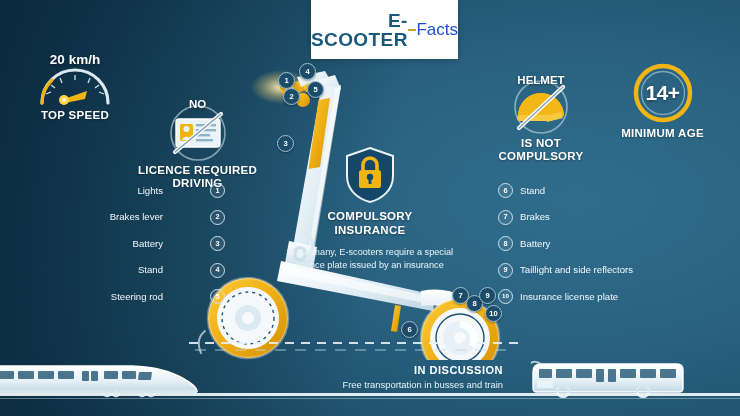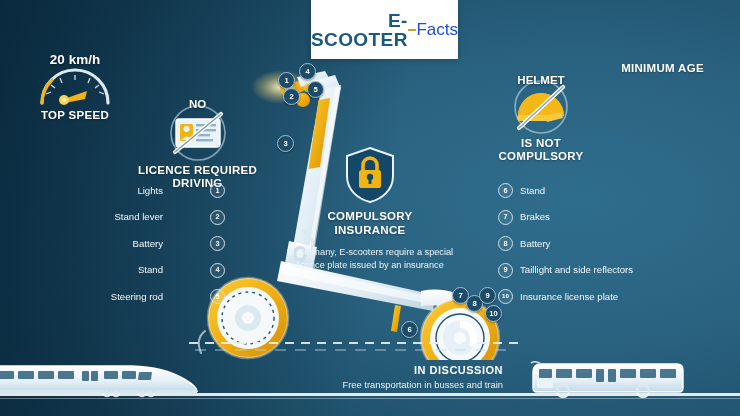--- a/index.html
+++ b/index.html
@@ -273,20 +273,27 @@
         <path d="M40 38 l16 -4 l2 6 l-16 4 Z" fill="#f7c93f"></path>
         <line x1="14" y1="50" x2="58" y2="9" stroke="#ffffff" stroke-width="4.2" stroke-linecap="round"></line>
         <line x1="14" y1="50" x2="58" y2="9" stroke="#1d5272" stroke-width="1.6" stroke-linecap="round" opacity=".5"></line>
       </svg>
     </div>
     <div class="cap">IS NOT</div>
     <div class="cap">COMPULSORY</div>
   </div>
 
   <div class="fact" id="f-age">
+    <div id="age-ring">
+      <svg viewBox="0 0 62 62" width="62" height="62">
+        <circle cx="31" cy="31" r="27" fill="none" stroke="#f0b414" stroke-width="4.5"></circle>
+        <circle cx="31" cy="31" r="21.5" fill="none" stroke="#9fc4d8" stroke-width="1.3" opacity=".7"></circle>
+      </svg>
+      <div id="age-val">14+</div>
+    </div>
     <div class="cap">MINIMUM AGE</div>
   </div>
 
   <div class="lay" id="insurance">
     <svg id="ins-shield" viewBox="0 0 52 58">
       <path d="M26 2 L49 10 v20 c0 14 -11 23 -23 26 C14 53 3 44 3 30 V10 Z" fill="#154868" stroke="#e9f3f9" stroke-width="2"></path>
       <rect x="15" y="24" width="22" height="18" rx="2.6" fill="#f0b414"></rect>
       <path d="M19 24 v-5 a7 7 0 0 1 14 0 v5" fill="none" stroke="#f0b414" stroke-width="3.6"></path>
       <circle cx="26" cy="31" r="3.2" fill="#154868"></circle>
       <rect x="24.6" y="32" width="2.8" height="6" fill="#154868"></rect>
@@ -297,21 +304,21 @@
     </div>
     <div id="ins-desc">In Germany, E-scooters require a special licence plate issued by an insurance</div>
   </div>
 
   <div class="plist" id="list-left">
     <div class="pitem">
       <span>Lights</span>
       <span class="pnum">1</span>
     </div>
     <div class="pitem">
-      <span>Stand lever</span>
+      <span>Brakes lever</span>
       <span class="pnum">2</span>
     </div>
     <div class="pitem">
       <span>Battery</span>
       <span class="pnum">3</span>
     </div>
     <div class="pitem">
       <span>Stand</span>
       <span class="pnum">4</span>
     </div>

